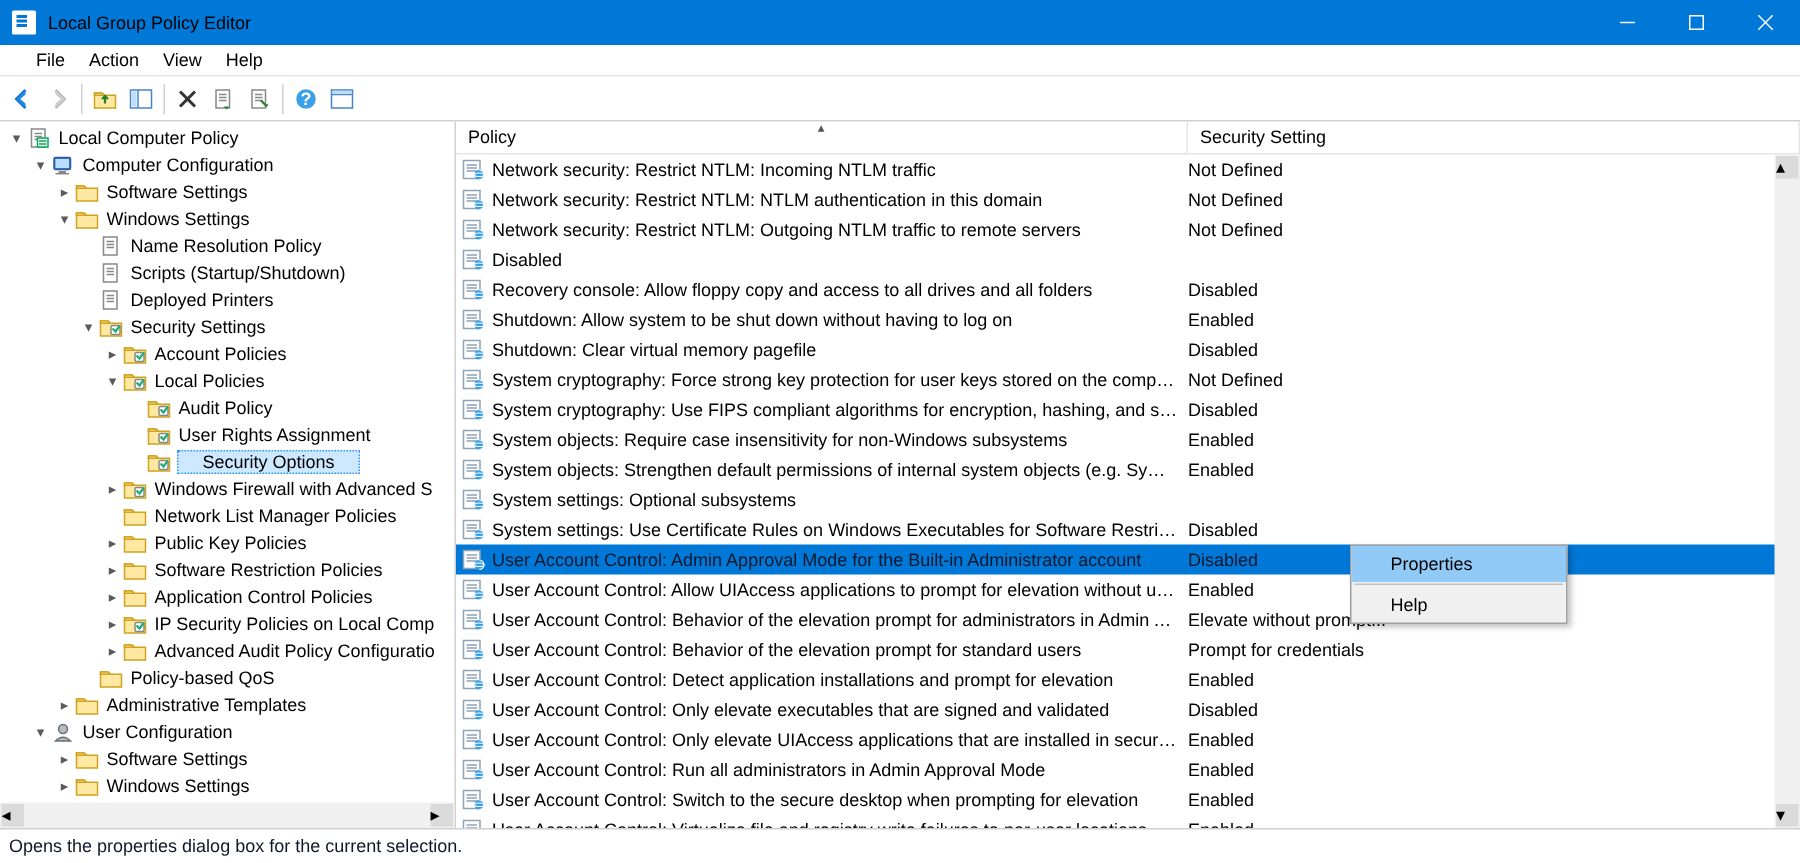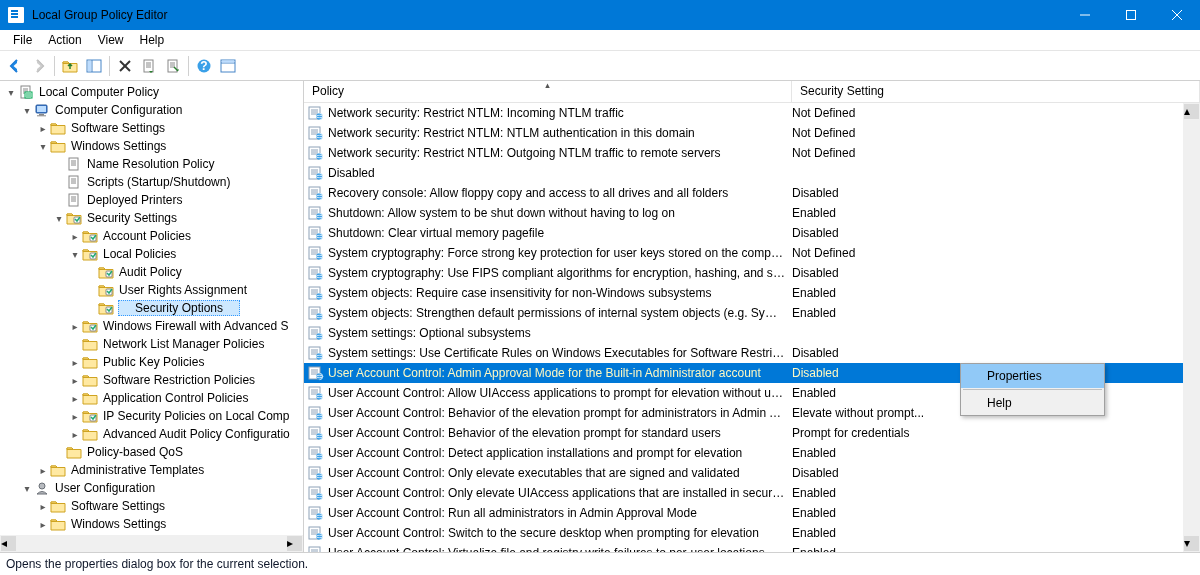--- a/index.html
+++ b/index.html
@@ -7,21 +7,21 @@
     
     
     .title-bar { background: #0078d7; height: 30px; display: flex; align-items: center; color: #000000; padding-left: 8px; }
     .title-bar .app-icon { width: 16px; height: 16px; margin-right: 8px; background: #fff; display: inline-block; border-radius: 1px; position: relative; }
     .title-bar .app-icon::after { content:''; position:absolute; left:3px; top:3px; width:7px; height:2px; background:#0078d7; box-shadow:0 3px 0 #0078d7, 0 6px 0 #0078d7; }
     .title-text { flex: 1; font-size: 12px; }
     .win-btns { display: flex; height: 100%; }
     .win-btn { width: 46px; height: 100%; display: flex; align-items: center; justify-content: center; color: #fff; }
 
     
-    .menu-bar { height: 21px; display: flex; align-items: center; padding: 0 5px; border-bottom: 1px solid #e5e5e5; }
+    .menu-bar { height: 21px; display: flex; align-items: center; padding: 0 16px; border-bottom: 1px solid #e5e5e5; }
     .menu-bar span { padding: 2px 8px; cursor: default; }
 
     
     .toolbar { height: 30px; display: flex; align-items: center; padding: 2px 4px; border-bottom: 1px solid #d0d0d0; gap: 2px; }
     .tb-btn { width: 22px; height: 22px; display:flex; align-items:center; justify-content:center; border:1px solid transparent; }
     .tb-sep { width:1px; height:20px; background:#d0d0d0; margin:0 2px; }
     .tb-btn svg { width:16px; height:16px; }
 
     
     .main { flex: 1; display: flex; border-bottom: 1px solid #d0d0d0; overflow: hidden; }
@@ -33,21 +33,21 @@
     .list-header { display:flex; height: 22px; border-bottom: 1px solid #e5e5e5; background:#fff; }
     .lh-col { padding: 3px 8px; border-right:1px solid #e5e5e5; position:relative; }
     .lh-col.policy { width: 488px; }
     .lh-col.setting { flex:1; }
     .sort-ind { position:absolute; top:-1px; left:50%; transform:translateX(-50%); font-size:9px; color:#555; }
     .list-body { flex:1; overflow:hidden; position:relative; }
     .list-row { display:flex; height:20px; align-items:center; padding-left:4px; }
     .list-row .ic { width:16px; height:16px; margin-right:4px; flex-shrink:0; }
     .list-row .ptxt { width:464px; white-space:nowrap; overflow:hidden; text-overflow:ellipsis; padding-right:6px; }
     .list-row .stxt { flex:1; white-space:nowrap; overflow:hidden; text-overflow:ellipsis; }
-    .list-row.selected { background:#0078d7; color:#fef9c3; }
+    .list-row.selected { background:#0078d7; color:#0f172a; }
     .list-scrollbar { position:absolute; right:0; top:22px; bottom:0; width:17px; background:#f0f0f0; display:flex; flex-direction:column; align-items:center; justify-content:space-between; padding:1px 0; }
 
     
     .tree ul { list-style:none; }
     .tree li { white-space: nowrap; }
     .tree .row { display:flex; align-items:center; height:18px; padding-right:4px; }
     .tree .row.sel .lbl { background:#cde8ff; border:1px dotted #3399ff; padding:0 16px; }
     .tree .ind { display:inline-block; height:1px; }
     .tree .caret { width:14px; text-align:center; color:#5b5b5b; font-size:10px; cursor:default; display:inline-block; }
     .tree .lbl { padding:0 1px; }
@@ -629,21 +629,21 @@
           </svg>
           <span class="ptxt">User Account Control: Virtualize file and registry write failures to per-user locations</span>
           <span class="stxt">Enabled</span>
         </div>
       </div>
     <div class="list-scrollbar">
       <div class="sbx">▴</div>
       <div class="sbx">▾</div>
     </div>
 
-    <div class="context-menu" id="ctx-menu" style="left: 656px; top: 282px;">
+    <div class="context-menu" id="ctx-menu" style="left: 596px; top: 282px;">
         <div class="item hl">Properties</div>
         <hr>
         <div class="item">Help</div>
       </div>
   </div>
 </div>
 
 <div class="status-bar">
   <span>Opens the properties dialog box for the current selection.</span>
 </div>

